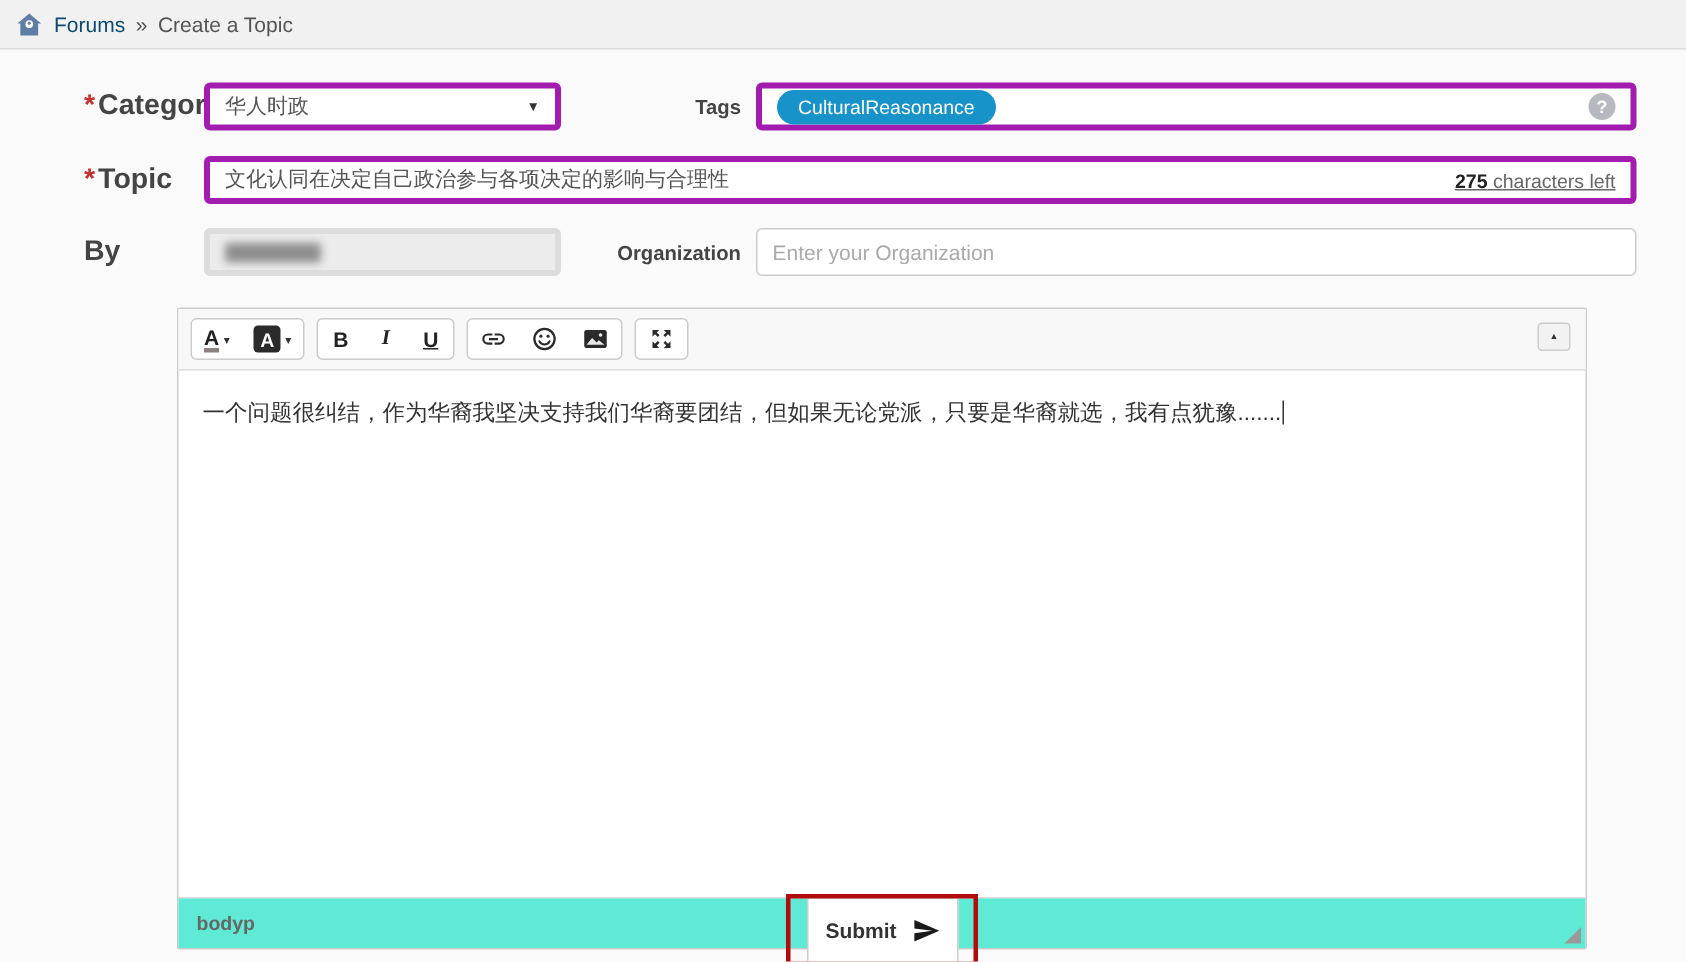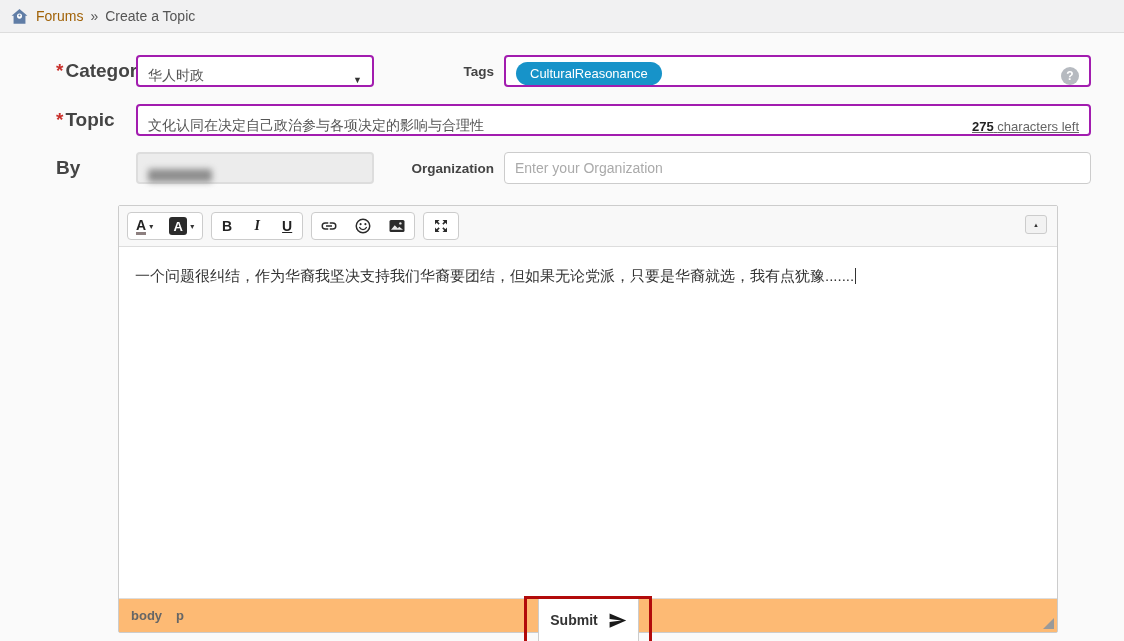--- a/index.html
+++ b/index.html
@@ -14,21 +14,21 @@
   .breadcrumb-bar {
     height: 33px;
     background: #f1f1f2;
     border-bottom: 1px solid #ddd;
     display: flex;
     align-items: center;
     padding: 0 10px;
     gap: 7px;
     font-size: 14px;
   }
-  .bc-link { color: #a16207; cursor: pointer; }
+  .bc-link { color: #0c4a6e; cursor: pointer; }
   .bc-sep, .bc-current { color: #555; }
   
   .form-area { padding: 22px 33px 0 56px; }
   .row { display: flex; align-items: center; }
   .row-1 { margin-bottom: 17px; }
   .row-2 { margin-bottom: 16px; }
   .row-3 { margin-bottom: 21px; }
   .lbl {
     width: 70px;
     text-align: left;
@@ -44,25 +44,25 @@
     width: 120px;
     text-align: right;
     font-weight: bold;
     font-size: 13.5px;
     color: #444;
     margin-right: 10px;
     flex: none;
   }
   .input-box {
     background: #fff;
-    border: 2px solid #a21caf;
+    border: 4px solid #a21caf;
     border-radius: 4px;
     height: 32px;
     display: flex;
-    align-items: flex-end;
+    align-items: center;
     padding: 0 10px;
     font-size: 14px;
     color: #555;
   }
   .select-box { width: 238px; justify-content: space-between; cursor: pointer; }
   .select-caret { font-size: 9px; color: #333; }
   .grow { flex: 1; gap: 24px; }
   .tag-pill {
     background: #1793c9;
     color: #fff;
@@ -157,26 +157,25 @@
     line-height: 1.6;
     cursor: text;
   }
   .text-cursor {
     display: inline-block; width: 1px; height: 16px;
     background: #333; margin-left: 1px; vertical-align: -3px;
   }
   .ed-footer {
     position: relative;
     height: 34px;
-    background: #fdba74;
+    background: #5eead4;
     border-top: 1px solid #ddd;
     display: flex;
     align-items: center;
     padding: 0 12px;
-    gap: 14px;
     font-size: 13px;
     font-weight: bold;
     color: #666;
   }
   .path-item { cursor: pointer; }
   .submit-wrap {
     position: absolute; left: 50%; top: -3px;
     transform: translateX(-50%);
     width: 128px; height: 48px; z-index: 3;
   }

